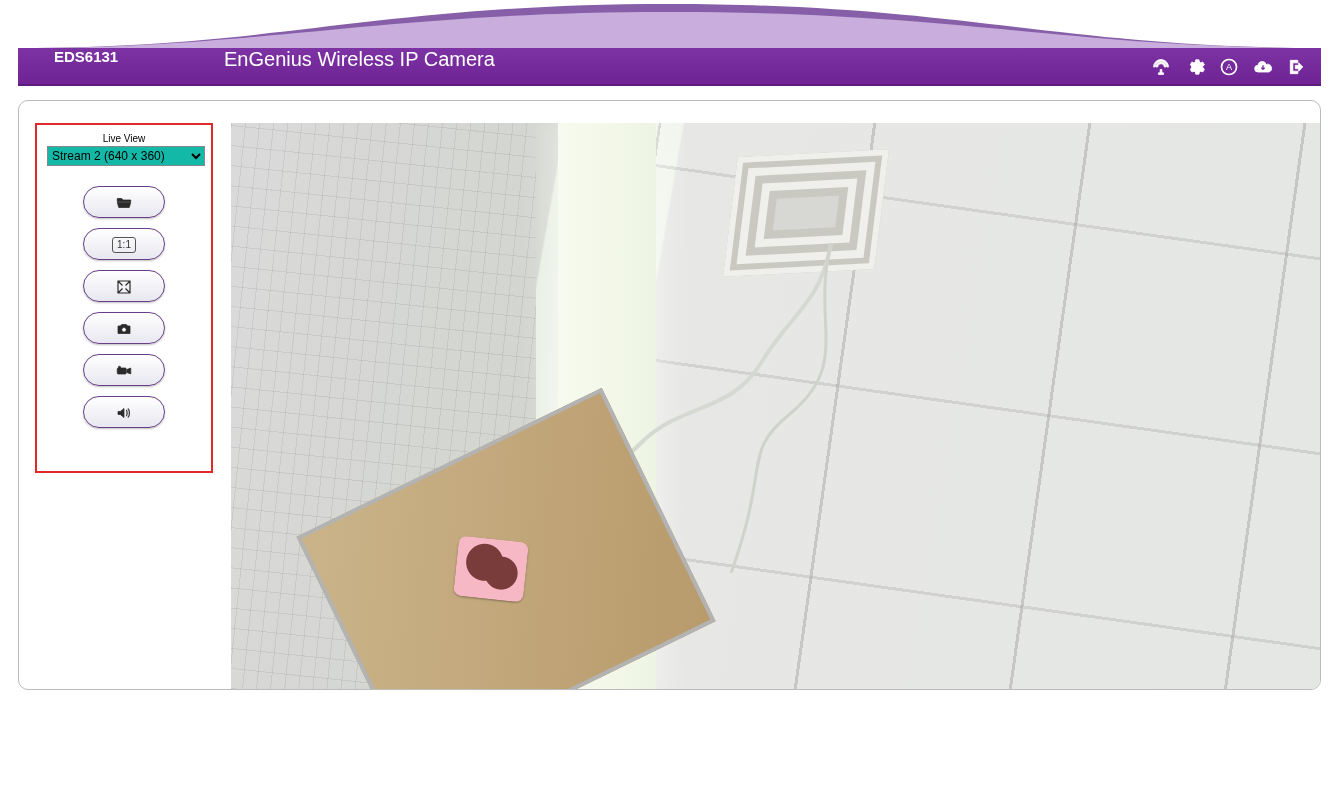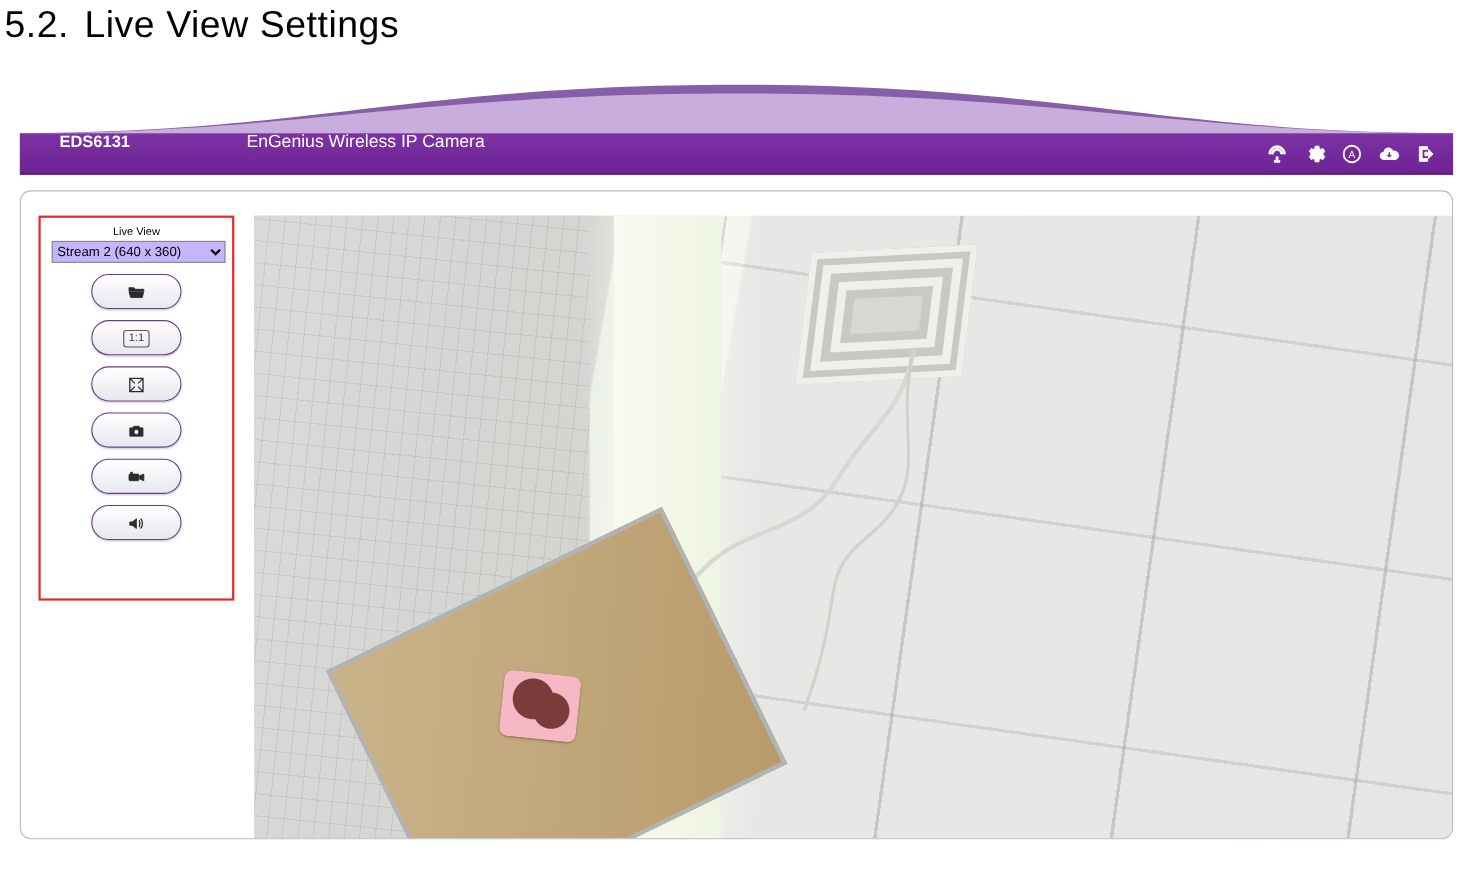--- a/index.html
+++ b/index.html
@@ -56,21 +56,21 @@
     font-size: 14px;
     box-shadow: inset 0 -2px 0 rgba(0,0,0,.15);
   }
   .header-bar .model {
     font-weight: bold;
     font-size: 15px;
     width: 170px;
   }
   .header-bar .product {
     font-weight: 400;
-    font-size: 16px;
+    font-size: 20px;
   }
   .header-bar .spacer { flex: 1; }
   .header-icons {
     display: flex;
     align-items: center;
     gap: 14px;
   }
   .header-icons .hicon {
     width: 20px; height: 20px;
     color: #fff;
@@ -106,22 +106,22 @@
   .controls-box .cb-title {
     font-size: 10px;
     margin: 2px 0 2px 0;
     font-family: "Segoe UI", Arial, sans-serif;
   }
   .controls-box select {
     width: 158px;
     font-size: 12px;
     height: 20px;
     border: 1px solid #888;
-    background: #c4b5fd;
-    margin-bottom: 0;
+    background: #14b8a6;
+    margin-bottom: 10px;
   }
   .pill-btn {
     display: block;
     width: 82px;
     height: 32px;
     margin: 10px auto 0 auto;
     border-radius: 16px;
     background: linear-gradient(#ffffff, #e7e7ef);
     border: 1px solid #6a3d88;
     box-shadow: 0 1px 2px rgba(0,0,0,.25), inset 0 1px 0 #fff;
@@ -213,23 +213,20 @@
     position:absolute; left: 30%; top:0; bottom:0; width:9%;
     background: linear-gradient(90deg,#f7fbef,#eef4e3);
     box-shadow: 0 0 30px 10px rgba(255,255,255,.4);
   }
 </style>
 </head>
 <body>
 
 <div class="page">
 
-  <h1 class="section-heading">
-    <span class="num">5.2.</span><span>Live View Settings</span>
-  </h1>
 
   <div class="ui-frame">
 
     <div class="swoosh">
       <svg viewBox="0 0 1303 48" width="1303" height="48" preserveAspectRatio="none">
         <path d="M0,48 C260,48 360,4 651,4 C942,4 1043,48 1303,48 L1303,48 L0,48 Z" fill="#875fa8"></path>
         <path d="M0,48 C250,48 360,12 651,12 C942,12 1053,48 1303,48 L1303,48 L0,48 Z" fill="#c9aedd"></path>
       </svg>
     </div>
 

